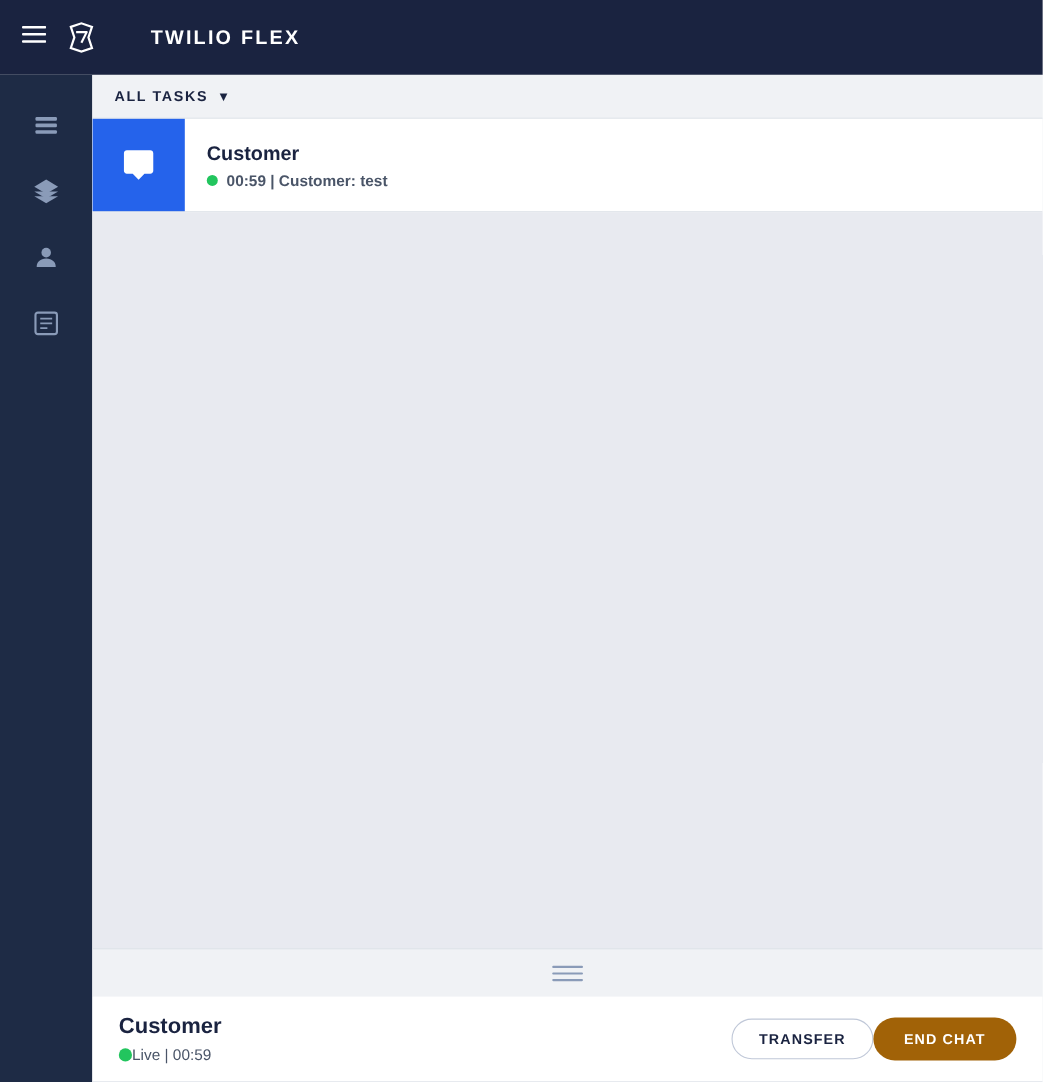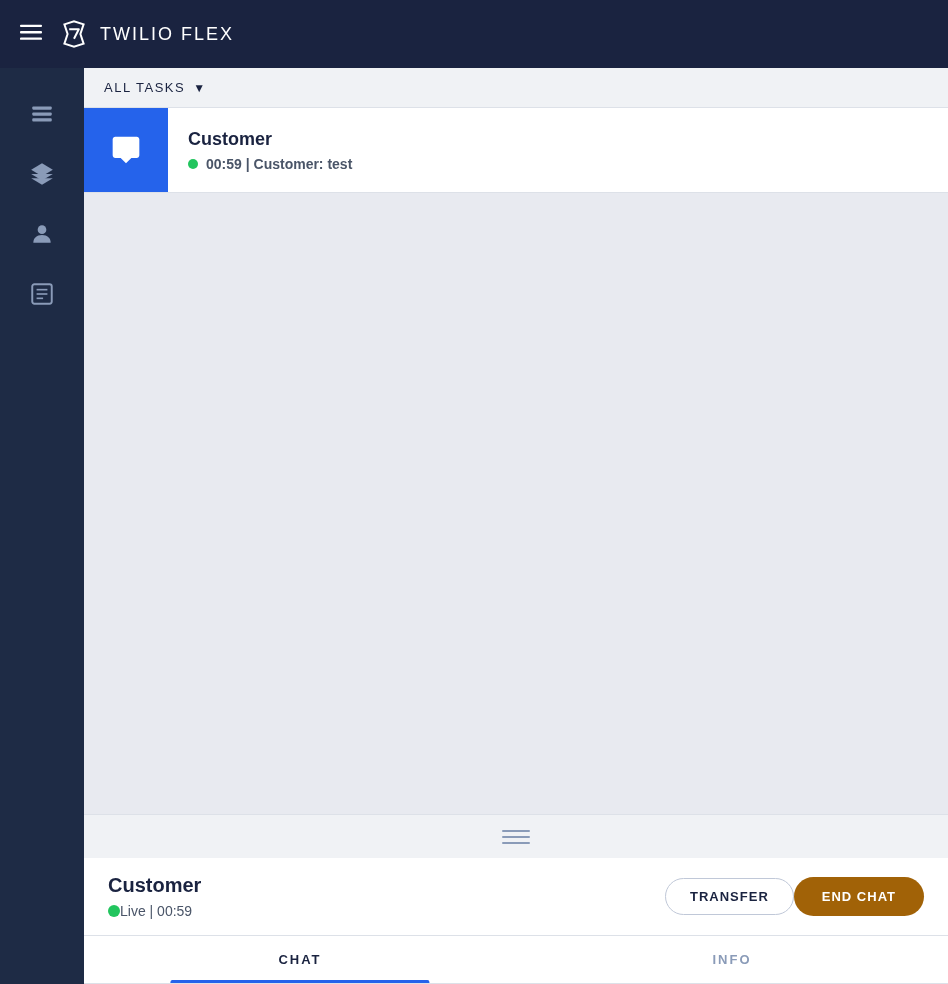--- a/index.html
+++ b/index.html
@@ -25,23 +25,24 @@
       align-items: center;
       gap: 10px;
     }
     .logo-icon {
       width: 32px;
       height: 32px;
     }
     .app-title {
       color: white;
       font-size: 18px;
-      font-weight: 400;
+      font-weight: 700;
       letter-spacing: 2px;
       text-transform: uppercase;
+      margin-left: 37px;
     }
 
     
     .main-layout {
       display: flex;
       flex: 1;
       overflow: hidden;
     }
 
     
@@ -84,21 +85,21 @@
     .tasks-header {
       background-color: #f0f2f5;
       padding: 12px 20px;
       display: flex;
       align-items: center;
       gap: 8px;
       border-bottom: 1px solid #dde1e8;
     }
     .tasks-title {
       font-size: 13px;
-      font-weight: 400;
+      font-weight: 700;
       letter-spacing: 1.5px;
       color: #1a2340;
       text-transform: uppercase;
     }
     .dropdown-arrow {
       color: #1a2340;
       font-size: 12px;
     }
 
     
@@ -377,23 +378,15 @@
             <span>00:59</span>
           </span>
         </div>
       </div>
       <div class="customer-actions">
         <button class="transfer-btn">TRANSFER</button>
         <button class="end-chat-btn">END CHAT</button>
       </div>
     </div>
 
-    <div class="tabs-bar">
-      <div class="tab-item active">
-        <span>CHAT</span>
-      </div>
-      <div class="tab-item">
-        <span>INFO</span>
-      </div>
-    </div>
 
   </div>
 </div>
 
 </body></html>

